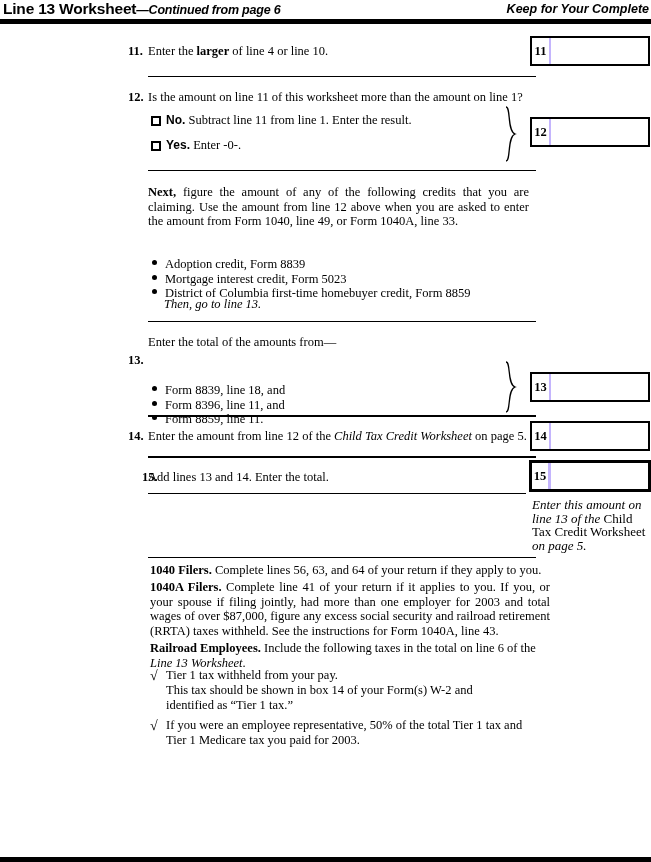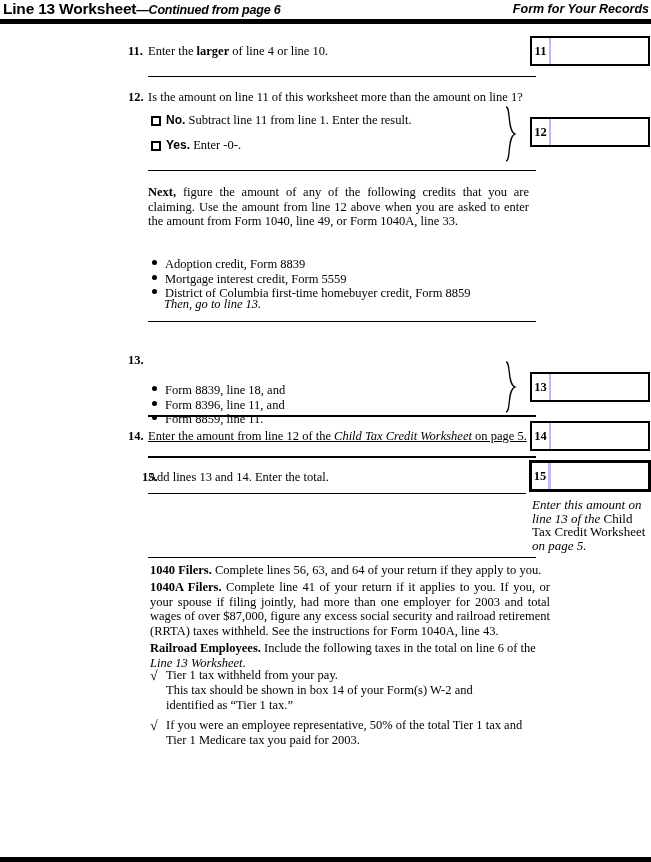--- a/index.html
+++ b/index.html
@@ -207,21 +207,21 @@
 </style>
 </head>
 <body>
 
 <div class="page">
 
   <div class="header">
     <div class="header-title">
       <span>Line 13 Worksheet</span><span class="cont">—Continued from page 6</span>
     </div>
-    <div class="header-keep">Form for Your Records</div>
+    <div class="header-keep">Keep for Your Complete</div>
   </div>
   <div class="header-rule"></div>
 
   <div class="itemnum" style="left:128px; top:44px;">11.</div>
   <div class="itemtext" style="left:148px; top:44px; width:380px;">
     <span>Enter the </span><b class="lbl">larger</b><span> of line 4 or line 10.</span>
   </div>
   <div class="ansbox" style="left:530px; top:36px; width:120px; height:30px;">
     <div class="num">11</div>
     <div class="fill"></div>
@@ -258,33 +258,34 @@
     <b class="lbl">Next,</b><span> figure the amount of any of the following credits that you are claiming. Use the amount from line 12 above when you are asked to enter the amount from Form 1040, line 49, or Form 1040A, line 33.</span>
   </div>
 
   <div class="bullet-list" style="left:152px; top:240px;">
     <div class="bl">
         <span class="dot"></span>
         <span>Adoption credit, Form 8839</span>
       </div>
     <div class="bl">
         <span class="dot"></span>
-        <span>Mortgage interest credit, Form 5559</span>
+        <span>Mortgage interest credit, Form 5023</span>
       </div>
     <div class="bl">
         <span class="dot"></span>
         <span>District of Columbia first-time homebuyer credit, Form 8859</span>
       </div>
   </div>
 
   <div class="itemtext" style="left:164px; top:297px; font-style:italic;">Then, go to line 13.</div>
 
   <div class="rule-thin" style="top:321px;"></div>
 
   <div class="itemnum" style="left:128px; top:353px;">13.</div>
+  <div class="itemtext" style="left:148px; top:335px;">Enter the total of the amounts from—</div>
 
   <div class="bullet-list" style="left:152px; top:366px;">
     <div class="bl">
         <span class="dot"></span>
         <span>Form 8839, line 18, and</span>
       </div>
     <div class="bl">
         <span class="dot"></span>
         <span>Form 8396, line 11, and</span>
       </div>
@@ -301,21 +302,21 @@
   </div>
 
   <div class="ansbox" style="left:530px; top:372px; width:120px; height:30px;text-align:center;">
     <div class="num">13</div>
     <div class="fill"></div>
   </div>
 
   <div class="rule-med" style="top:415px;"></div>
 
   <div class="itemnum" style="left:128px; top:429px;">14.</div>
-  <div class="itemtext" style="left:148px; top:429px; width:382px;text-decoration:underline;">
+  <div class="itemtext" style="left:148px; top:429px; width:382px;">
     <span>Enter the amount from line 12 of the </span><i class="it">Child Tax Credit Worksheet</i><span> on page 5.</span>
   </div>
   <div class="ansbox" style="left:530px; top:421px; width:120px; height:30px;">
     <div class="num">14</div>
     <div class="fill"></div>
   </div>
 
   <div class="rule-med" style="top:456px;"></div>
 
   <div class="itemnum" style="left:142px; top:470px;">15.</div>

